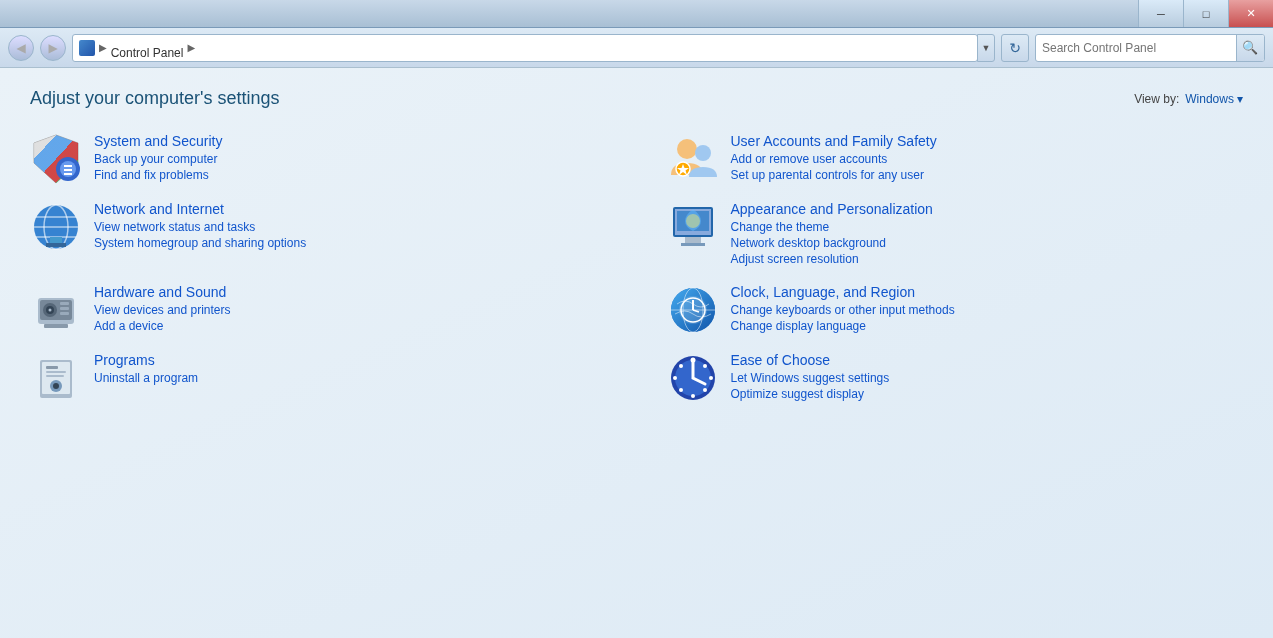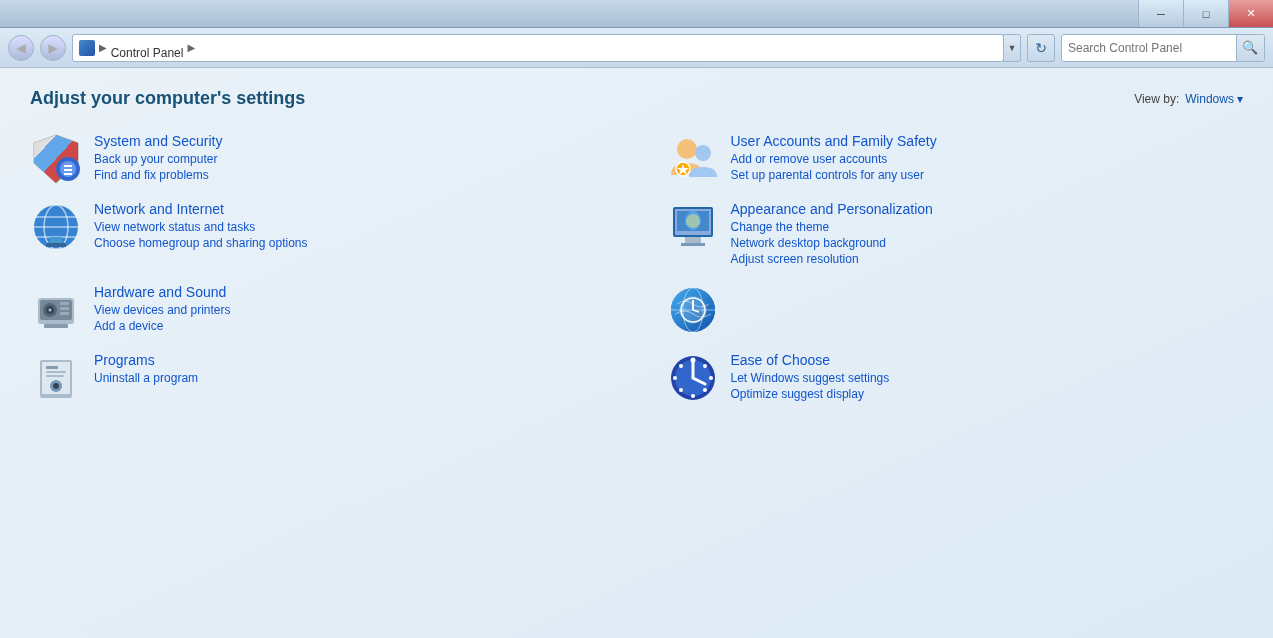--- a/index.html
+++ b/index.html
@@ -107,21 +107,21 @@
       background: linear-gradient(to bottom, #ddeaf5, #c8d8ea);
       border-radius: 3px;
       display: flex;
       align-items: center;
       justify-content: center;
       cursor: pointer;
       font-size: 14px;
       color: #336699;
     }
     .search-box {
-      width: 204px;
+      width: 230px;
       height: 28px;
       border: 1px solid #9ab5cc;
       border-radius: 3px;
       display: flex;
       align-items: center;
       background: white;
       overflow: hidden;
     }
     .search-input {
       flex: 1;
@@ -154,21 +154,21 @@
 
     .page-header {
       display: flex;
       justify-content: space-between;
       align-items: center;
       margin-bottom: 24px;
     }
     .page-title {
       font-size: 18px;
       color: #1a5276;
-      font-weight: bold;
+      font-weight: normal;
     }
     .view-by {
       display: flex;
       align-items: center;
       gap: 6px;
       font-size: 12px;
       color: #444;
     }
     .view-by-label { color: #444; }
     .view-by-value {
@@ -320,21 +320,21 @@
           <line x1="4" y1="26" x2="48" y2="26" stroke="white" stroke-width="1.5" opacity="0.6"></line>
           <line x1="6" y1="16" x2="46" y2="16" stroke="white" stroke-width="1.5" opacity="0.6"></line>
           <line x1="6" y1="36" x2="46" y2="36" stroke="white" stroke-width="1.5" opacity="0.6"></line>
           <rect x="20" y="36" width="12" height="6" fill="#4499cc"></rect>
           <rect x="16" y="42" width="20" height="4" fill="#336699"></rect>
         </svg>
       </div>
       <div class="category-text">
         <div class="category-title">Network and Internet</div>
         <a class="category-link">View network status and tasks</a>
-        <a class="category-link">Choose homegroup and sharing options</a>
+        <a class="category-link">System homegroup and sharing options</a>
       </div>
     </div>
 
     <div class="category-item">
       <div class="cat-icon">
         <svg viewBox="0 0 52 52" xmlns="http://www.w3.org/2000/svg">
           <rect x="6" y="6" width="40" height="30" fill="#2266aa" rx="2"></rect>
           <rect x="8" y="8" width="36" height="26" fill="#88aadd"></rect>
           <rect x="10" y="10" width="32" height="20" fill="#4488cc"></rect>
           <rect x="18" y="36" width="16" height="6" fill="#aabbcc"></rect>
@@ -386,20 +386,25 @@
           <path d="M10,20 Q18,14 26,20 Q34,26 42,20" fill="none" stroke="white" stroke-width="1" opacity="0.5"></path>
           <path d="M8,30 Q18,24 26,30 Q34,36 44,30" fill="none" stroke="white" stroke-width="1" opacity="0.5"></path>
           <ellipse cx="26" cy="26" rx="10" ry="22" fill="none" stroke="white" stroke-width="1" opacity="0.5"></ellipse>
           <line x1="4" y1="26" x2="48" y2="26" stroke="white" stroke-width="1" opacity="0.5"></line>
           <circle cx="26" cy="26" r="14" fill="white" opacity="0.15"></circle>
           <circle cx="26" cy="26" r="12" fill="none" stroke="white" stroke-width="1.5"></circle>
           <line x1="26" y1="26" x2="26" y2="16" stroke="white" stroke-width="2"></line>
           <line x1="26" y1="26" x2="32" y2="28" stroke="white" stroke-width="1.5"></line>
         </svg>
       </div>
+      <div class="category-text">
+        <div class="category-title">Clock, Language, and Region</div>
+        <a class="category-link">Change keyboards or other input methods</a>
+        <a class="category-link">Change display language</a>
+      </div>
     </div>
 
     <div class="category-item">
       <div class="cat-icon">
         <svg viewBox="0 0 52 52" xmlns="http://www.w3.org/2000/svg">
           <rect x="10" y="8" width="32" height="38" fill="#aabbcc" rx="2"></rect>
           <rect x="12" y="10" width="28" height="32" fill="#dde8f0" rx="1"></rect>
           <circle cx="26" cy="34" r="6" fill="#7799bb"></circle>
           <circle cx="26" cy="34" r="3" fill="#334455"></circle>
           <rect x="16" y="14" width="12" height="3" fill="#8899aa" rx="1"></rect>

